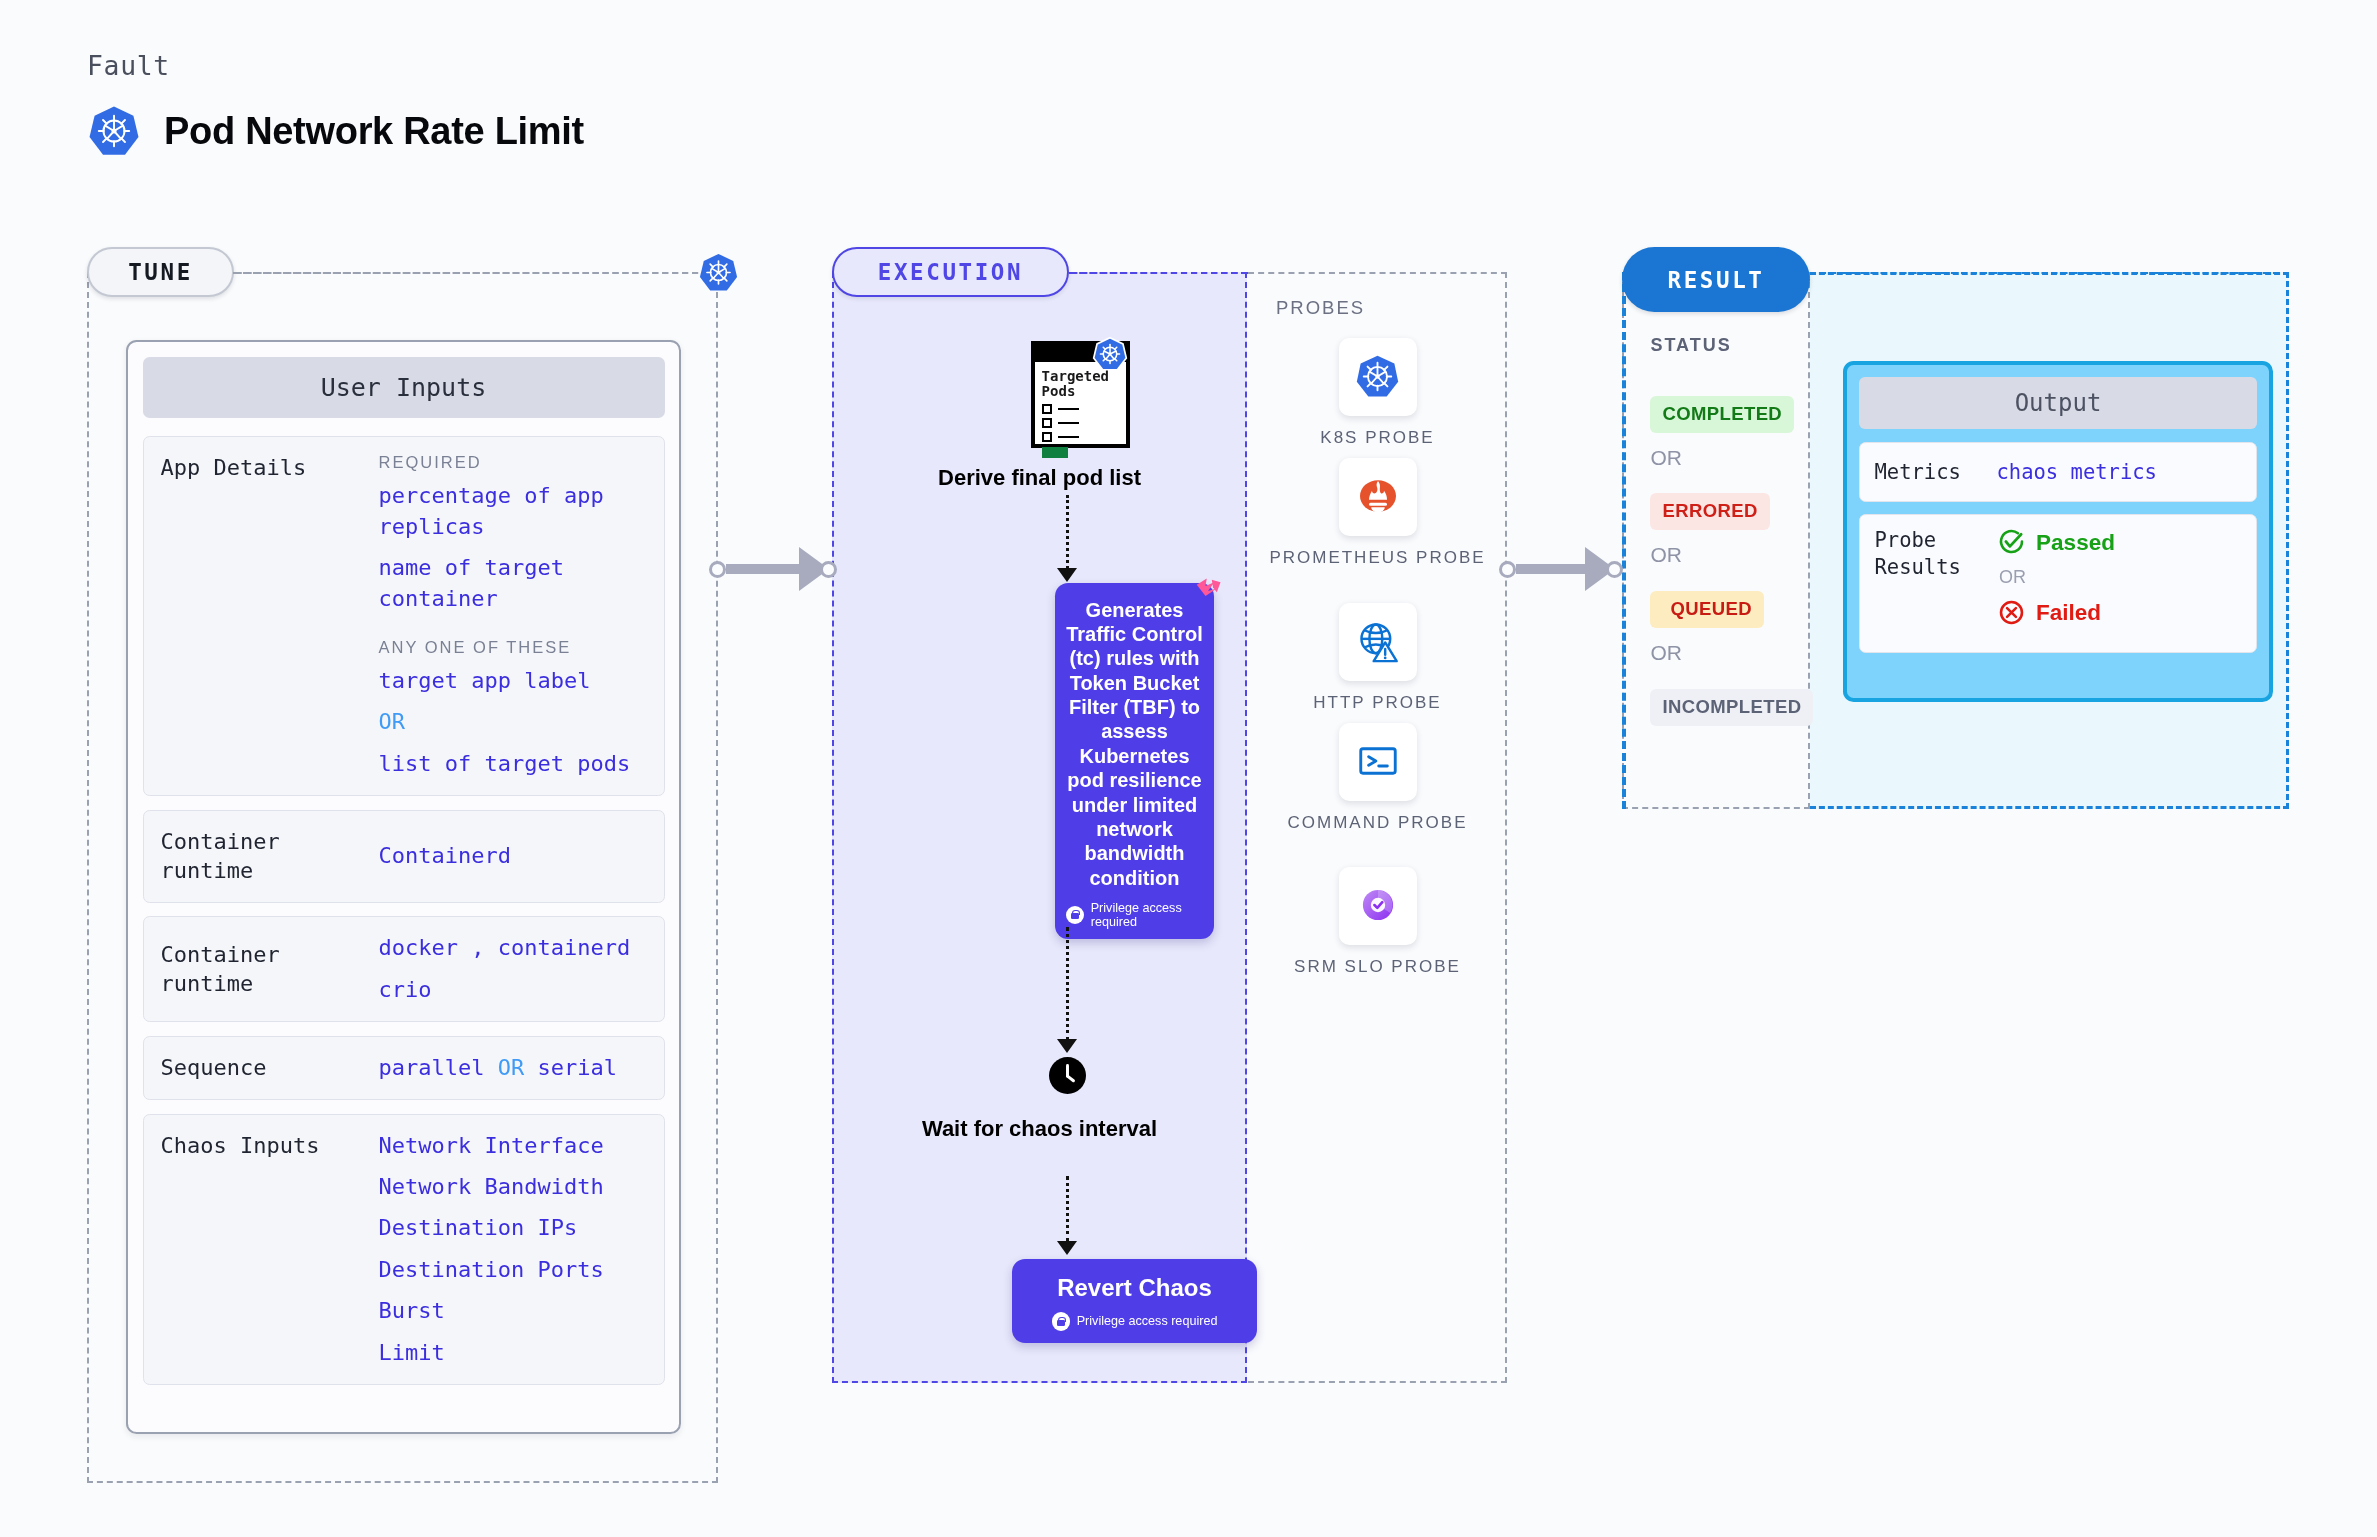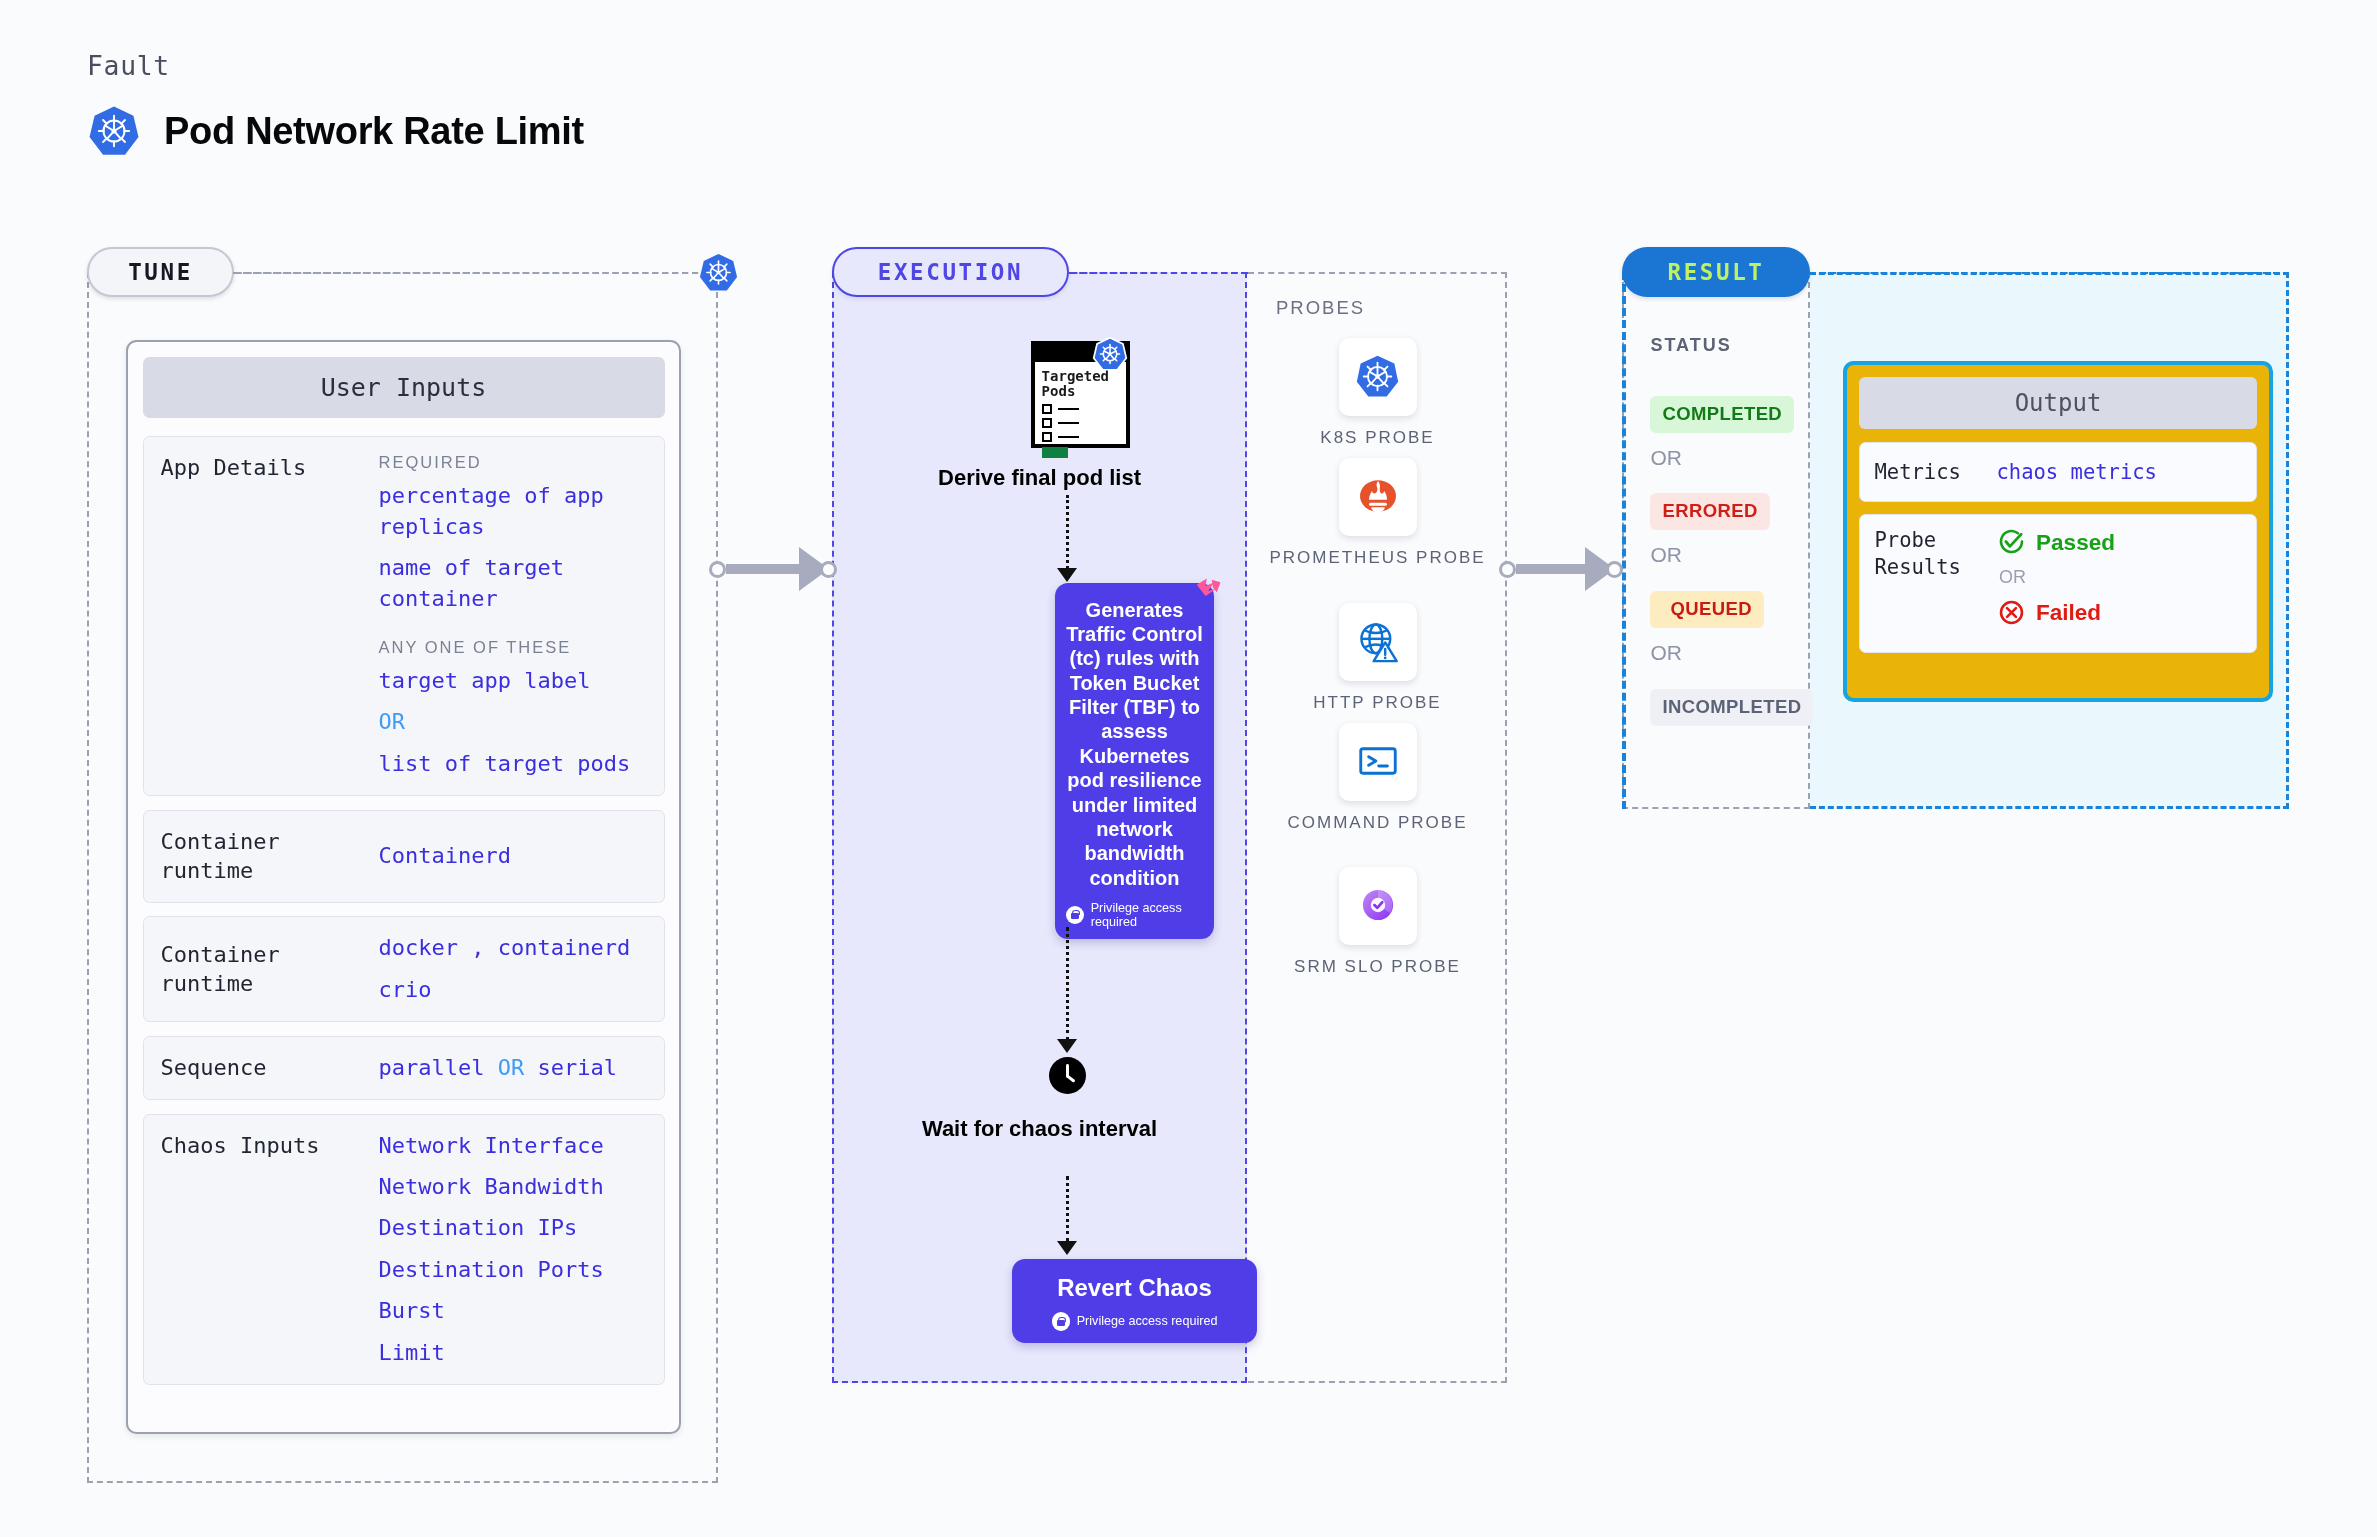--- a/index.html
+++ b/index.html
@@ -57,22 +57,22 @@
     left: 87px; top: 247px; width: 147px; height: 50px;
     background: #f4f5f8; border: 2px solid #c3c8d2; color: #151922; font-size: 22.5px;
     box-shadow: 0 2px 4px rgba(20,25,40,.12);
   }
   #pill-exec {
     left: 832px; top: 247px; width: 237px; height: 50px;
     background: #e7e8fb; border: 2.6px solid #4f46e5; color: #4f46e5; font-size: 22.5px;
     box-shadow: 0 2px 4px rgba(20,25,40,.10);
   }
   #pill-result {
-    left: 1622px; top: 247px; width: 188px; height: 50px;
-    background: #1a76d2; border: none; color: #bef264; font-size: 22.5px;
+    left: 1622px; top: 247px; width: 188px; height: 65px;
+    background: #1a76d2; border: none; color: #ffffff; font-size: 22.5px;
     box-shadow: 0 2px 4px rgba(20,25,40,.14);
   }
 
   
   .pill-dash { position: absolute; height: 0; border-top-width: 2.6px; border-top-style: dashed; }
   #dash-tune { left: 233px; top: 272px; width: 485px; border-color: #9aa1b0; }
   #dash-exec { left: 1069px; top: 272px; width: 179px; border-color: #4f46e5; }
   #dash-result { left: 1810px; top: 272px; width: 479px; border-color: #1a82d8; }
 
   
@@ -244,21 +244,21 @@
   #b-errored { top: 221px; background: #fce6e4; color: #cf2018; }
   #or-2 { top: 271px; }
   #b-queued { top: 319px; background: #fdecbf; color: #c81b13; padding-left: 20px; }
   #or-3 { top: 369px; }
   #b-incompleted { top: 417px; background: #eef0f6; color: #5d6376; }
 
   
   .output-col { position: absolute; left: 1810px; top: 272px; width: 479px; height: 537px; }
   #output-card {
     position: absolute; left: 33px; top: 89px; width: 430px; height: 341px;
-    background: #eab308; border: 4px solid #17a4e0; border-radius: 10.6px; padding: 12px;
+    background: #7dd3fc; border: 4px solid #17a4e0; border-radius: 10.6px; padding: 12px;
   }
   .out-header {
     background: #d8dae6; border-radius: 6px; height: 52px;
     display: flex; align-items: center; justify-content: center;
     font-family: "DejaVu Sans Mono", monospace; font-size: 24px; color: #4c5262;
     margin-bottom: 13.2px;
   }
   .out-row {
     background: #fafbfe; border: 1.3px solid #e3e5ec; border-radius: 6.6px;
     padding: 12px 14.5px; margin-bottom: 12px; display: flex; align-items: flex-start;

